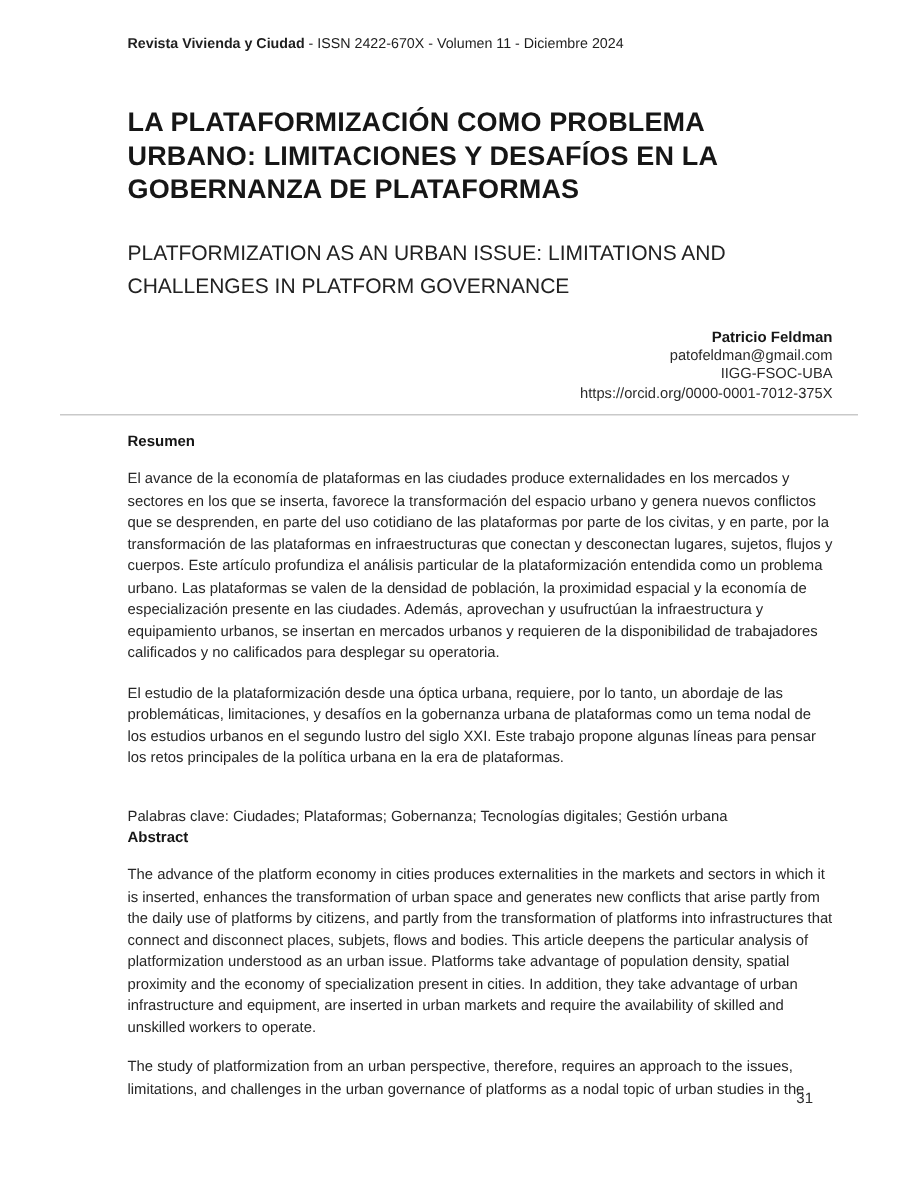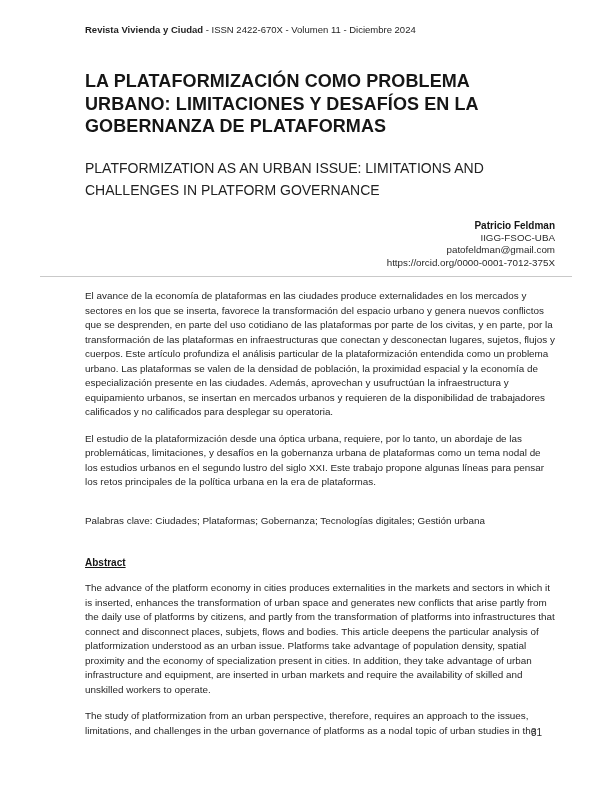--- a/index.html
+++ b/index.html
@@ -79,22 +79,21 @@
   }
   .body-par + .body-par {
   }
   .keywords {
     margin-top: 24px;
     font-size: 9.9px;
     line-height: 14.5px;
     color: #262626;
   }
   .abstract-heading {
-    margin-top: 28px;
-    text-decoration: underline;
+    margin-top: 0;
   }
   .page-number {
     position: absolute;
     top: 727px;
     right: 70px;
     font-size: 10px;
     color: #2a2a2a;
   }
 </style>
 </head>
@@ -105,27 +104,28 @@
   <div class="running-header">
     <span class="journal">Revista Vivienda y Ciudad</span><span> - ISSN 2422-670X - Volumen 11 - Diciembre 2024</span>
   </div>
 
   <h1 class="title-es" style="margin-bottom:0;">LA PLATAFORMIZACIÓN COMO PROBLEMA URBANO: LIMITACIONES Y DESAFÍOS EN LA GOBERNANZA DE PLATAFORMAS</h1>
 
   <h2 class="title-en" style="margin-bottom:0; margin-top:19px;">PLATFORMIZATION AS AN URBAN ISSUE: LIMITATIONS AND CHALLENGES IN PLATFORM GOVERNANCE</h2>
 
   <div class="author-block">
     <div class="author-name">Patricio Feldman</div>
+    <div class="author-line">patofeldman@gmail.com</div>
     <div class="author-line">IIGG-FSOC-UBA</div>
-    <div class="author-line">patofeldman@gmail.com</div>
     <div class="author-line">https://orcid.org/0000-0001-7012-375X</div>
   </div>
 
   <hr class="divider">
 
+  <div class="section-heading">Resumen</div>
 
   <p class="body-par">El avance de la economía de plataformas en las ciudades produce externalidades en los mercados y sectores en los que se inserta, favorece la transformación del espacio urbano y genera nuevos conflictos que se desprenden, en parte del uso cotidiano de las plataformas por parte de los civitas, y en parte, por la transformación de las plataformas en infraestructuras que conectan y desconectan lugares, sujetos, flujos y cuerpos. Este artículo profundiza el análisis particular de la plataformización entendida como un problema urbano. Las plataformas se valen de la densidad de población, la proximidad espacial y la economía de especialización presente en las ciudades. Además, aprovechan y usufructúan la infraestructura y equipamiento urbanos, se insertan en mercados urbanos y requieren de la disponibilidad de trabajadores calificados y no calificados para desplegar su operatoria.</p>
 
   <p class="body-par">El estudio de la plataformización desde una óptica urbana, requiere, por lo tanto, un abordaje de las problemáticas, limitaciones, y desafíos en la gobernanza urbana de plataformas como un tema nodal de los estudios urbanos en el segundo lustro del siglo XXI. Este trabajo propone algunas líneas para pensar los retos principales de la política urbana en la era de plataformas.</p>
 
   <div class="keywords">Palabras clave: Ciudades; Plataformas; Gobernanza; Tecnologías digitales; Gestión urbana</div>
 
   <div class="section-heading abstract-heading">Abstract</div>
 
   <p class="body-par">The advance of the platform economy in cities produces externalities in the markets and sectors in which it is inserted, enhances the transformation of urban space and generates new conflicts that arise partly from the daily use of platforms by citizens, and partly from the transformation of platforms into infrastructures that connect and disconnect places, subjets, flows and bodies. This article deepens the particular analysis of platformization understood as an urban issue. Platforms take advantage of population density, spatial proximity and the economy of specialization present in cities. In addition, they take advantage of urban infrastructure and equipment, are inserted in urban markets and require the availability of skilled and unskilled workers to operate.</p>

